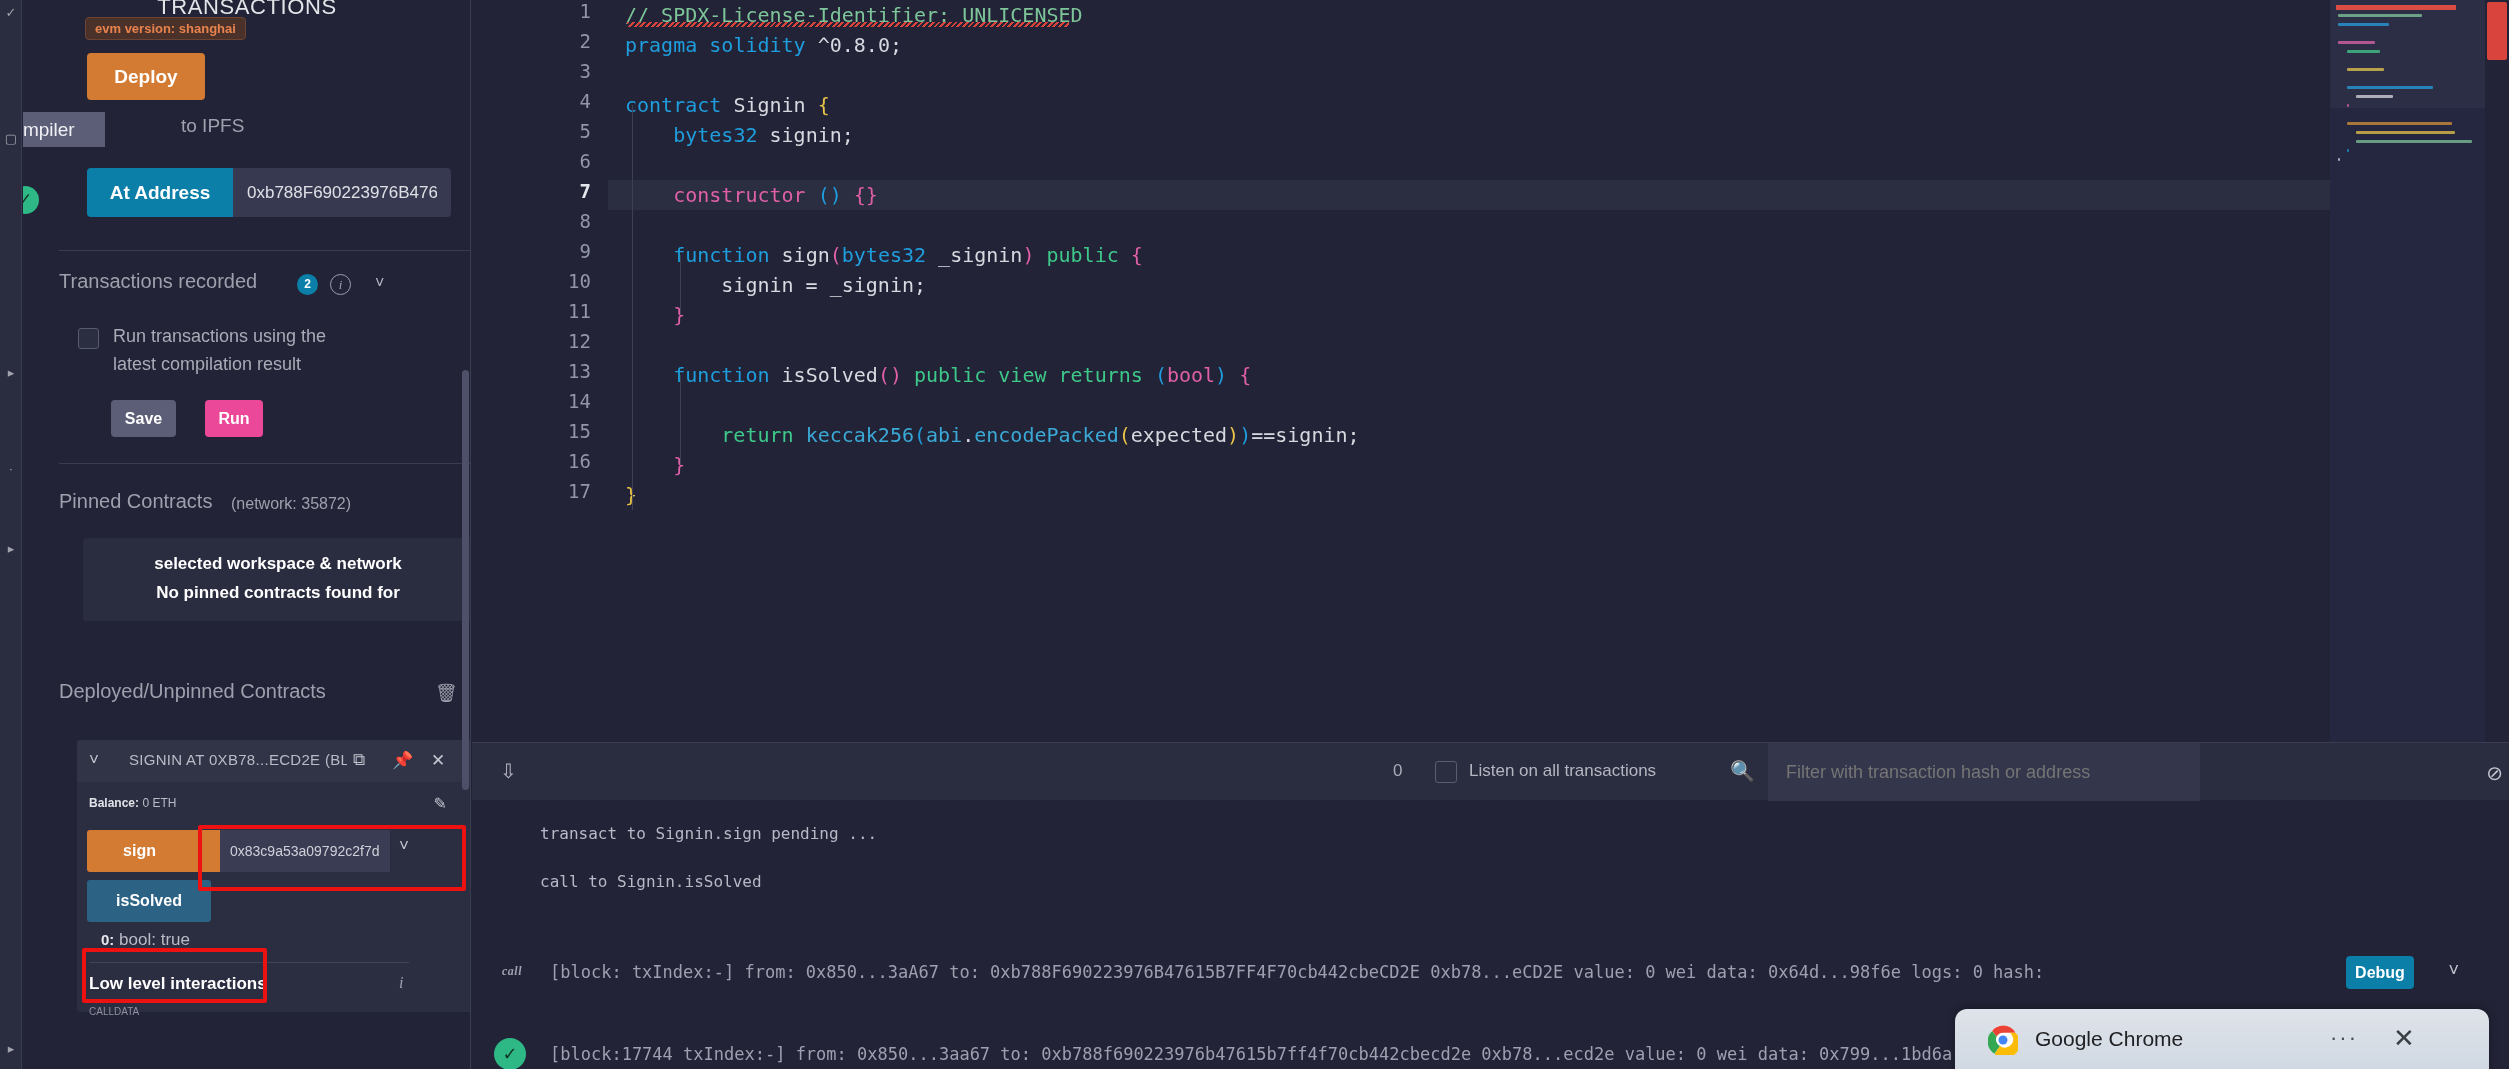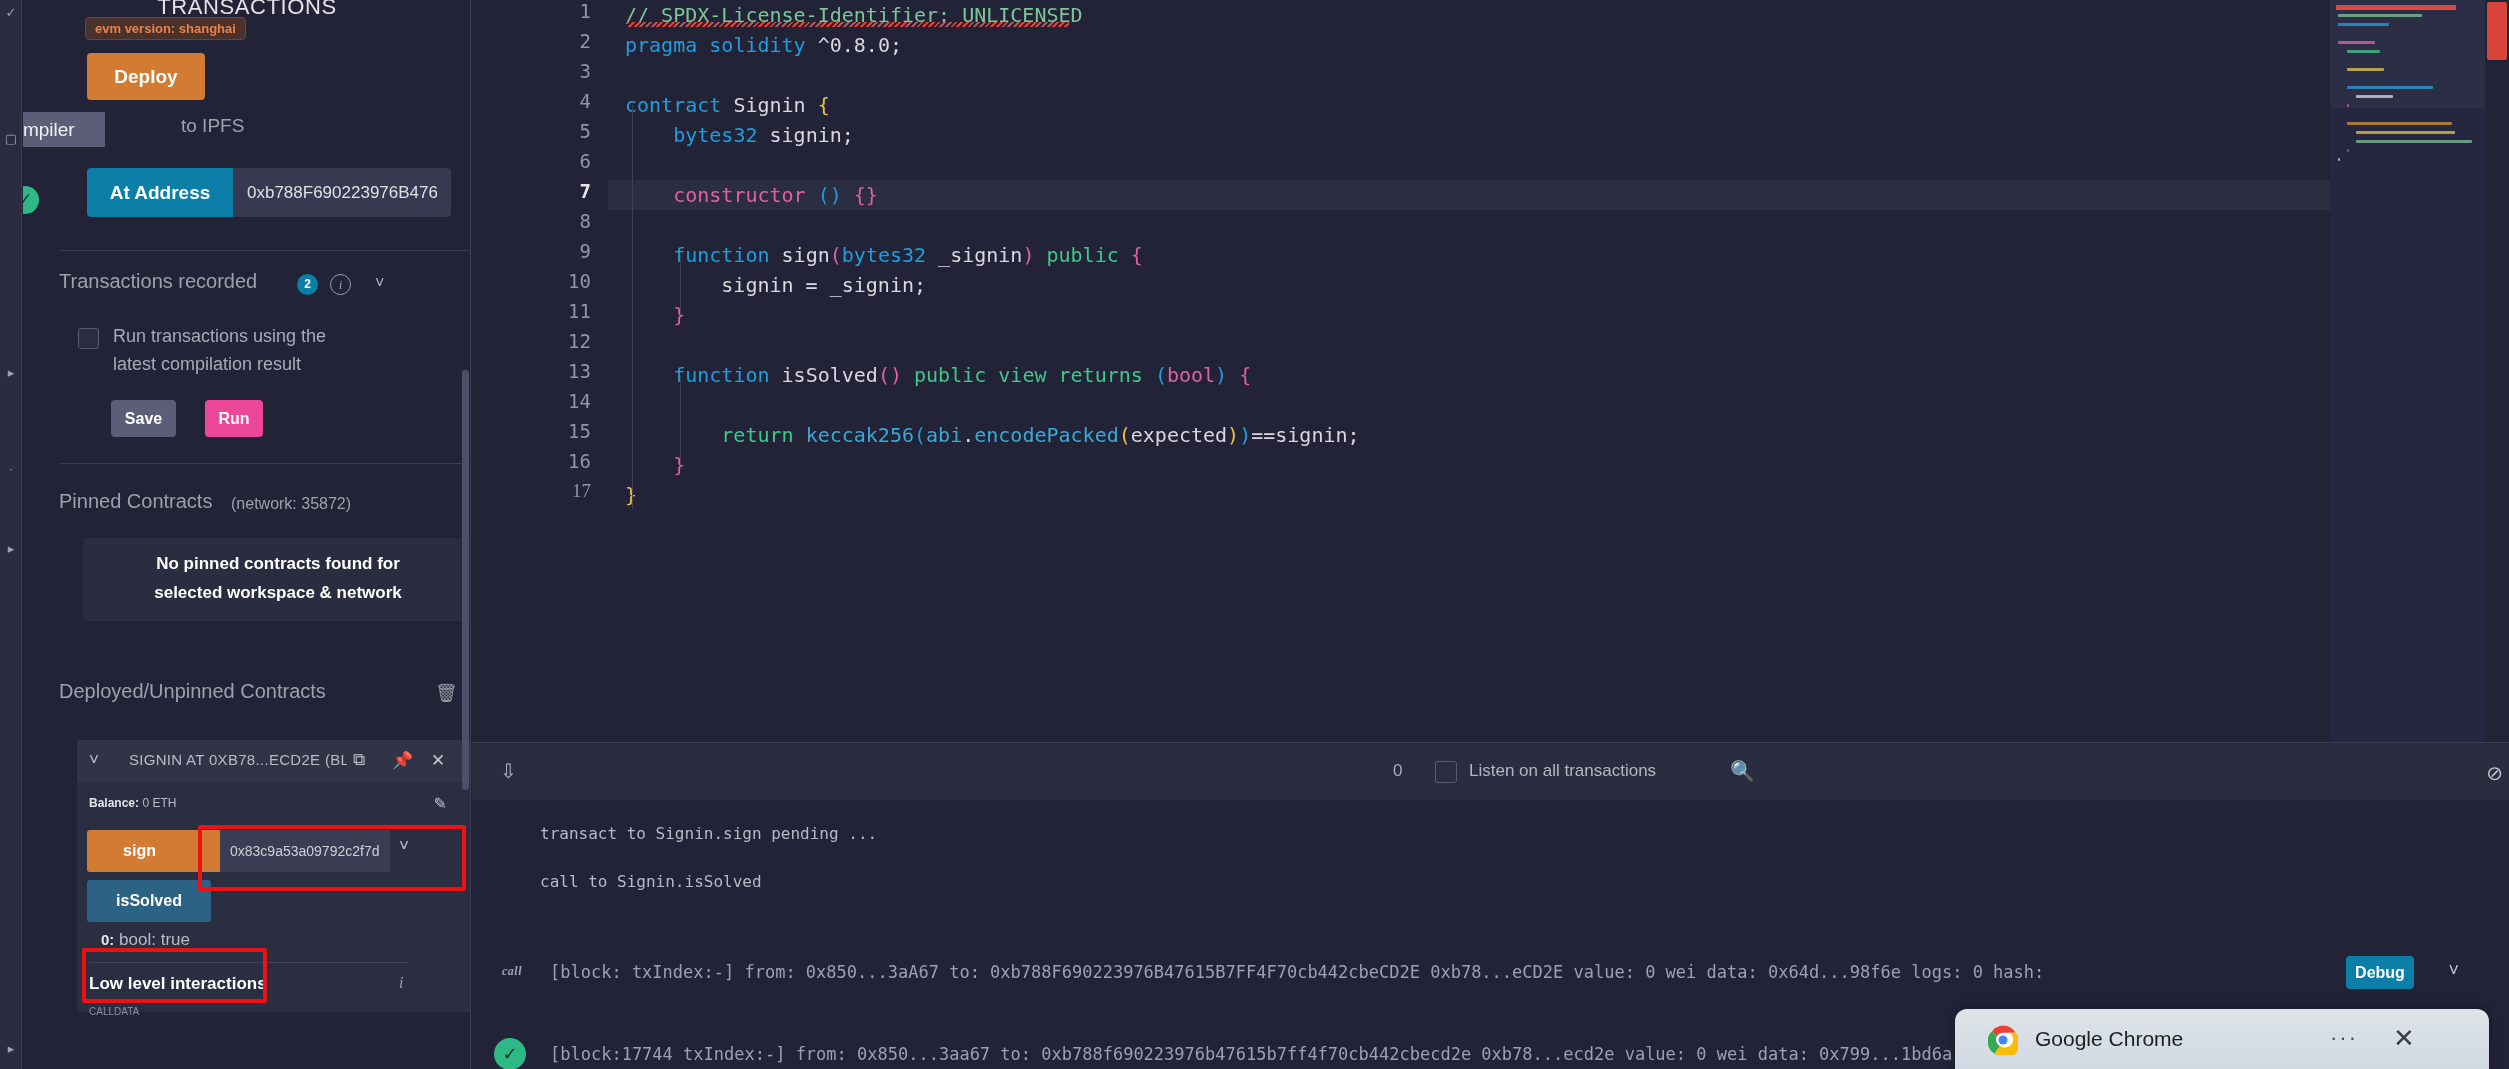--- a/index.html
+++ b/index.html
@@ -353,22 +353,22 @@
 
     <button class="sm-btn" style="left:88px; top:400px; width:65px;">Save</button>
     <button class="sm-btn secondary" style="left:182px; top:400px; width:58px;">Run</button>
 
     <div class="divider" style="top:463px;"></div>
 
     <div class="lp-section-title" style="left:36px; top:490px;">Pinned Contracts</div>
     <div style="position:absolute;left:208px;top:495px;color:#9ea0ad;font-size:16px;">(network: 35872)</div>
 
     <div class="nopinned-box">
+      <div>selected workspace &amp; network</div>
       <div>No pinned contracts found for</div>
-      <div>selected workspace &amp; network</div>
     </div>
 
     <div class="lp-section-title" style="left:36px; top:680px;">Deployed/Unpinned Contracts</div>
     <span class="trash-icon" style="left:412px; top:682px;">🗑</span>
 
     <div class="contract-card">
       <div class="cc-header">
         <span class="cc-ic" style="left:12px;">˅</span>
         <div class="cc-title">SIGNIN AT 0XB78...ECD2E (BLO</div>
         <span class="cc-ic" style="left:276px;">⧉</span>
@@ -421,21 +421,21 @@
       <div class="ln active" style="top: 180px;">7</div>
       <div class="ln" style="top: 210px;">8</div>
       <div class="ln" style="top: 240px;">9</div>
       <div class="ln" style="top: 270px;">10</div>
       <div class="ln" style="top: 300px;">11</div>
       <div class="ln" style="top: 330px;">12</div>
       <div class="ln" style="top: 360px;">13</div>
       <div class="ln" style="top: 390px;">14</div>
       <div class="ln" style="top: 420px;">15</div>
       <div class="ln" style="top: 450px;">16</div>
-      <div class="ln" style="top: 480px; font-family: Liberation Serif, serif;">17</div>
+      <div class="ln" style="top: 480px;">17</div>
     </div>
   <div id="code">
     <div class="cl" style="top:0px;"><span class="c-comment">// SPDX-License-Identifier: UNLICENSED</span></div>
     <div class="cl" style="top:30px;"><span class="c-kw">pragma</span> <span class="c-kw">solidity</span> <span class="c-plain">^0.8.0;</span></div>
     <div class="cl" style="top:60px;"></div>
     <div class="cl" style="top:90px;"><span class="c-kw">contract</span> <span class="c-plain">Signin</span> <span class="c-brace-y">{</span></div>
     <div class="cl" style="top:120px;">    <span class="c-type">bytes32</span> <span class="c-plain">signin;</span></div>
     <div class="cl" style="top:150px;"></div>
     <div class="cl" style="top:180px;">    <span class="c-kw2">constructor</span> <span class="c-brace-b">()</span> <span class="c-brace-p">{}</span></div>
     <div class="cl" style="top:210px;"></div>
@@ -477,20 +477,21 @@
   </div>
 </div>
 
 <div id="terminal">
   <div id="term-bar">
     <span id="term-toggle">⇩</span>
     <span class="tb-count">0</span>
     <span class="tb-check"></span>
     <span class="tb-check-lbl">Listen on all transactions</span>
     <span class="tb-search">🔍</span>
+    <input class="tb-filter" placeholder="Filter with transaction hash or address" style="">
     <span class="tb-nocircle">⊘</span>
   </div>
 
   <div id="term-body">
     <div class="term-line" style="top:24px;">
       <span class="term-text">transact to Signin.sign pending ...</span>
     </div>
     <div class="term-line" style="top:72px;">
       <span class="term-text">call to Signin.isSolved</span>
     </div>

